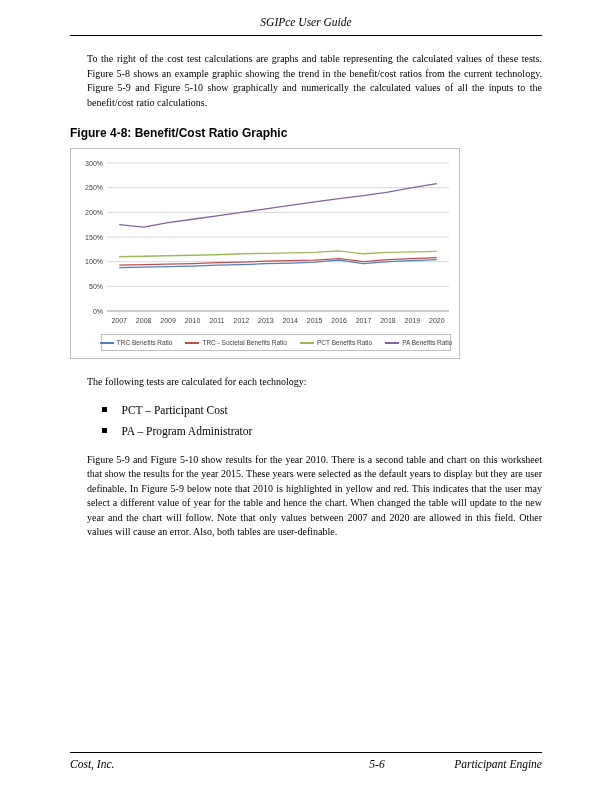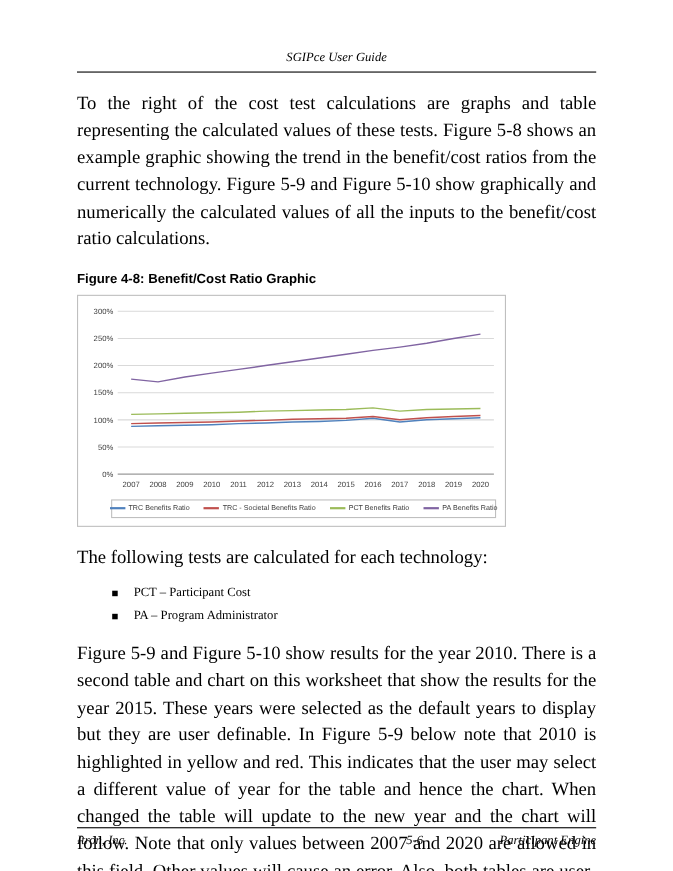--- a/index.html
+++ b/index.html
@@ -2,26 +2,26 @@
 <html><head>
 <meta charset="utf-8">
 <style>
   * { margin:0; padding:0; box-sizing:border-box; }
   html, body { background:#ffffff; }
   body {
     width:612px; height:792px; position:relative;
     font-family:"Liberation Serif", serif; color:#000;
     overflow:hidden;
   }
-  .page { position:absolute; inset:0; padding:42px 70px 0 70px; }
+  .page { position:absolute; inset:0; padding:12px 70px 0 70px; }
 
   .header { border-bottom:1px solid #000; text-align:center; padding-bottom:5px; }
   .header-title { font-style:italic; font-size:11.5px; }
 
-  .body-text { font-size:17px; line-height:1.45; text-align:justify; margin-top:16px; }
+  .body-text { font-size:10px; line-height:1.45; text-align:justify; margin-top:16px;margin-left:17px; }
 
   .figure-caption {
     font-family:"Liberation Sans", sans-serif; font-weight:bold;
     font-size:12px; margin-top:16px;
   }
 
   .chart-box {
     margin-top:8px; border:1px solid #bfbfbf; width:390px;
     padding:4px 4px 7px 4px; background:#fff;
   }
@@ -129,18 +129,18 @@
       </li>
       <li>
         <span class="bullet"></span>
         <span>PA – Program Administrator</span>
       </li>
     </ul>
 
   <p class="body-text">Figure 5-9 and Figure 5-10 show results for the year 2010.  There is a second table and chart on this worksheet that show the results for the year 2015.  These years were selected as the default years to display but they are user definable.  In Figure 5-9 below note that 2010 is highlighted in yellow and red.  This indicates that the user may select a different value of year for the table and hence the chart.  When changed the table will update to the new year and the chart will follow.  Note that only values between 2007 and 2020 are allowed in this field.  Other values will cause an error.  Also, both tables are user-definable.</p>
 
   <div class="footer">
-    <span class="fl">Itron, Inc.</span>
+    <span class="fl">Cost, Inc.</span>
     <span class="fc">5-6</span>
     <span class="fr">Participant Engine</span>
   </div>
 
 </div>
 
 </body></html>

